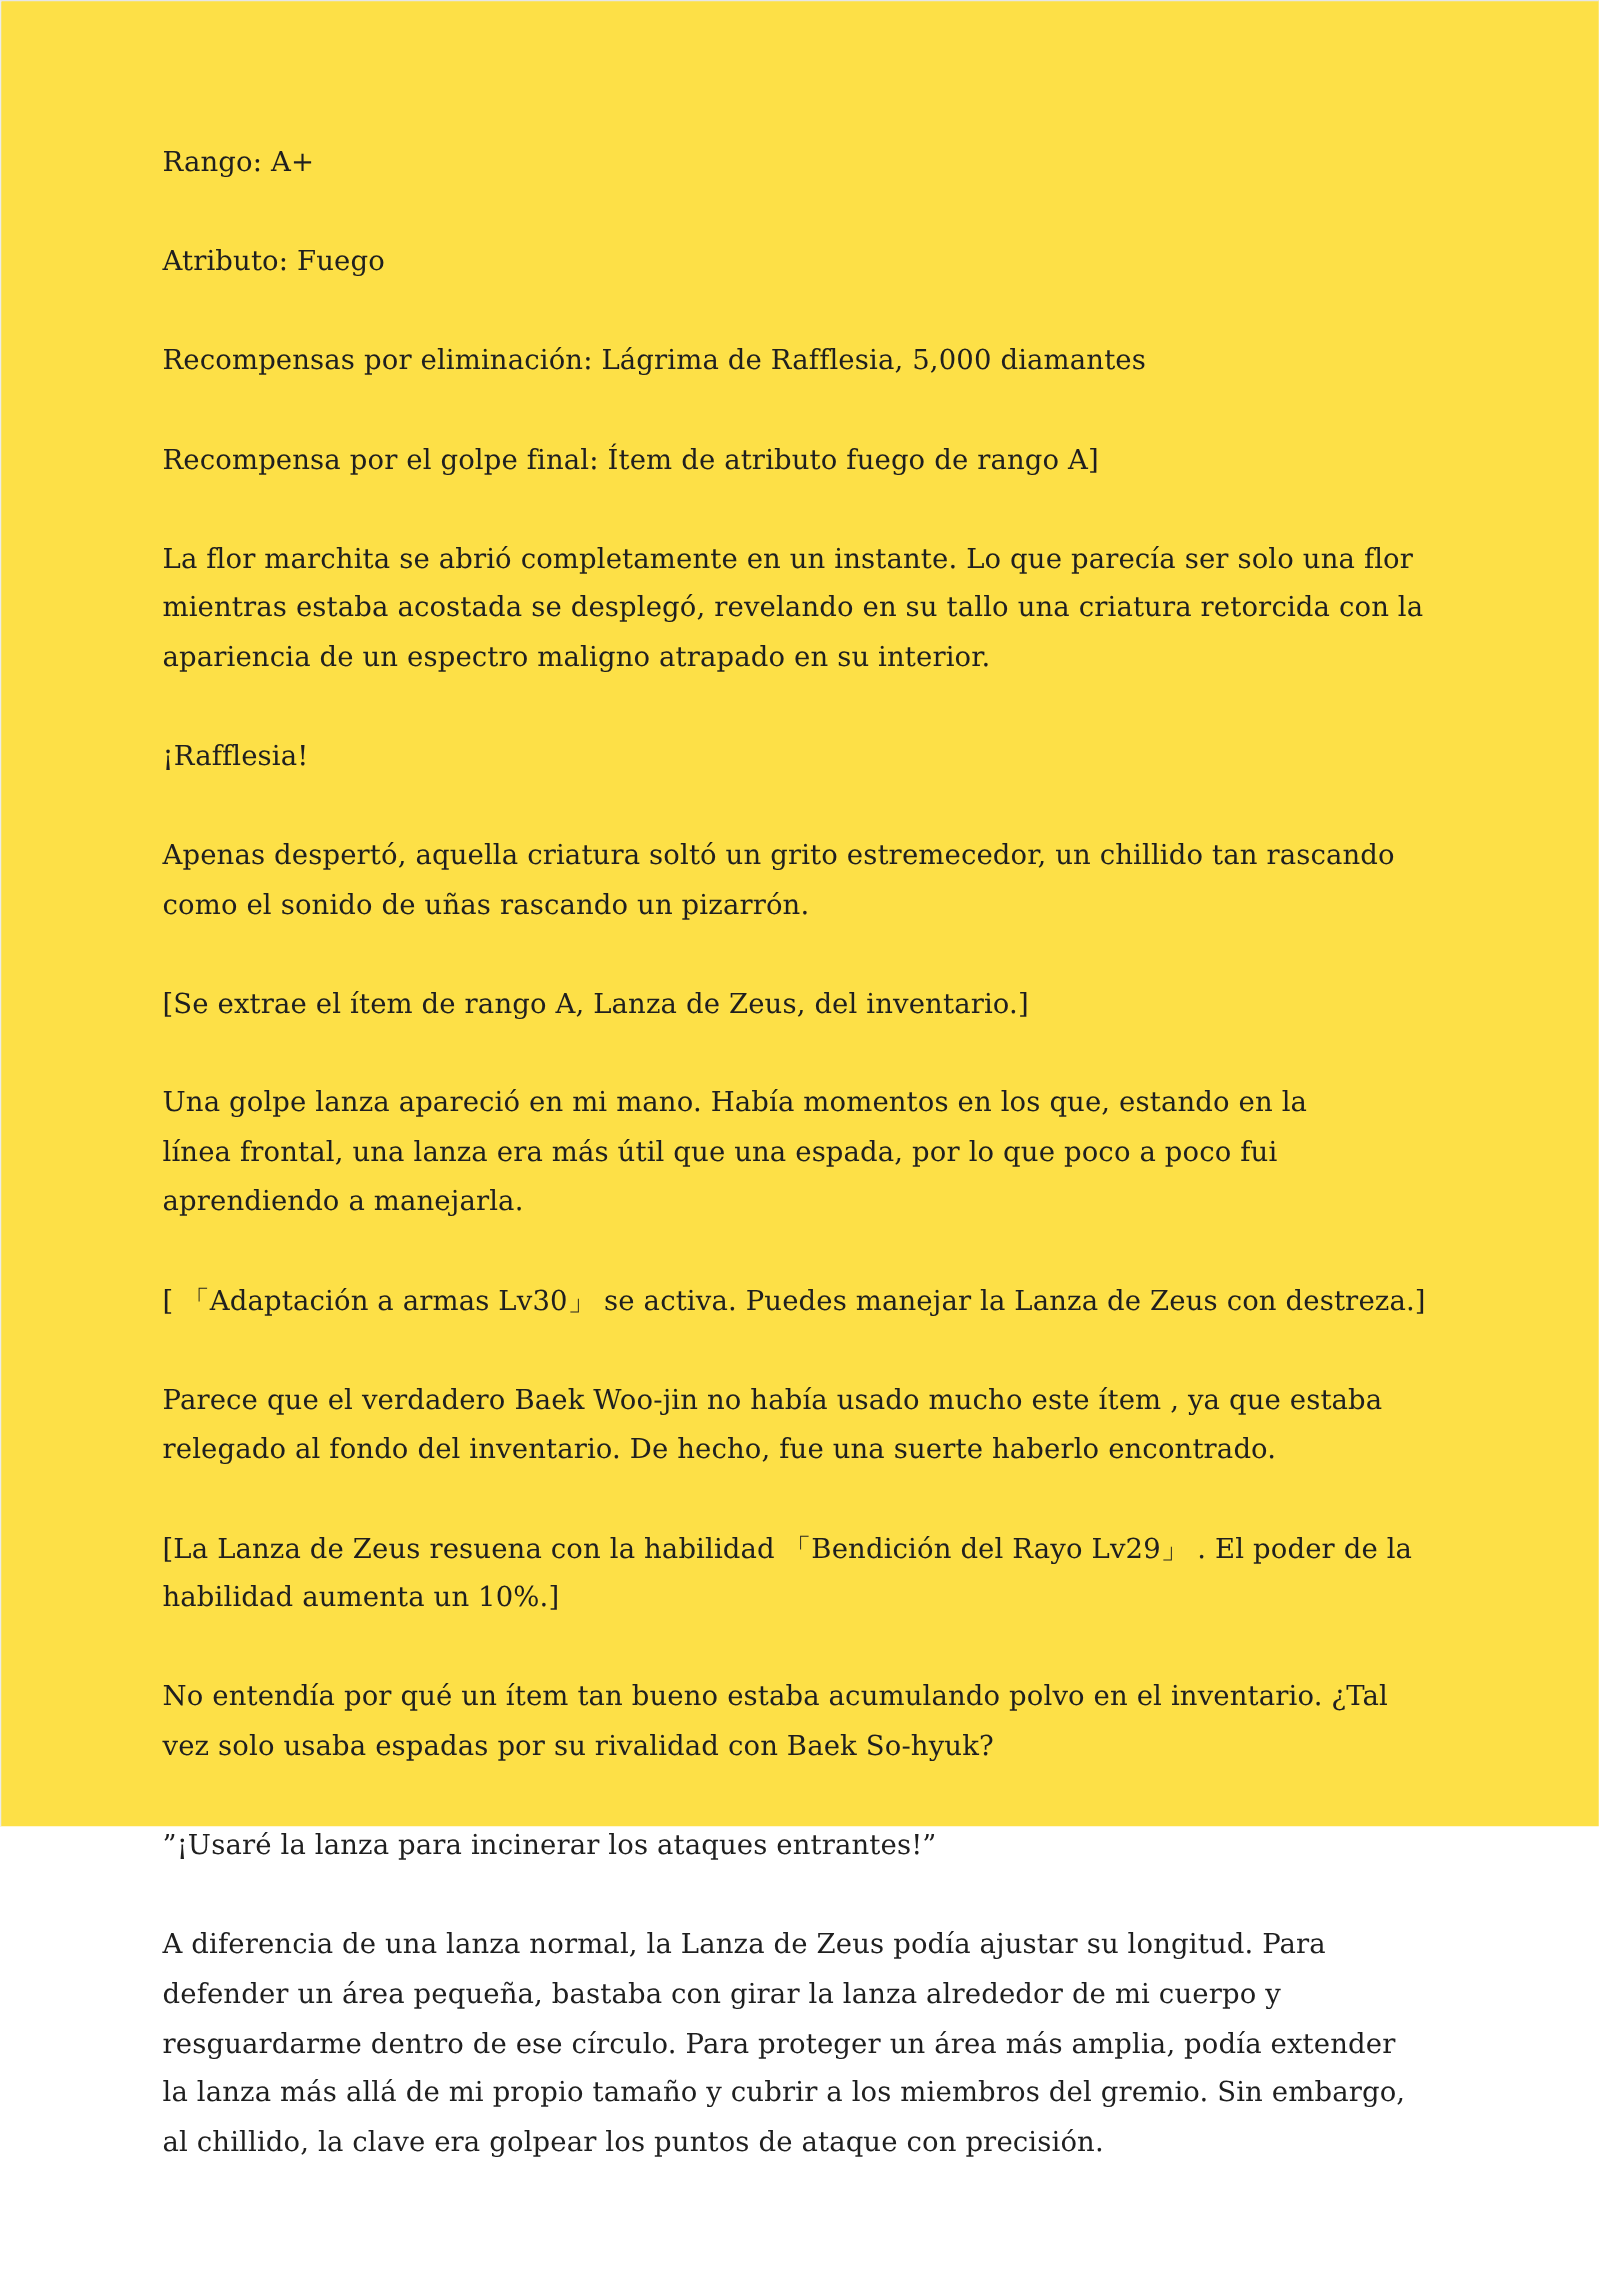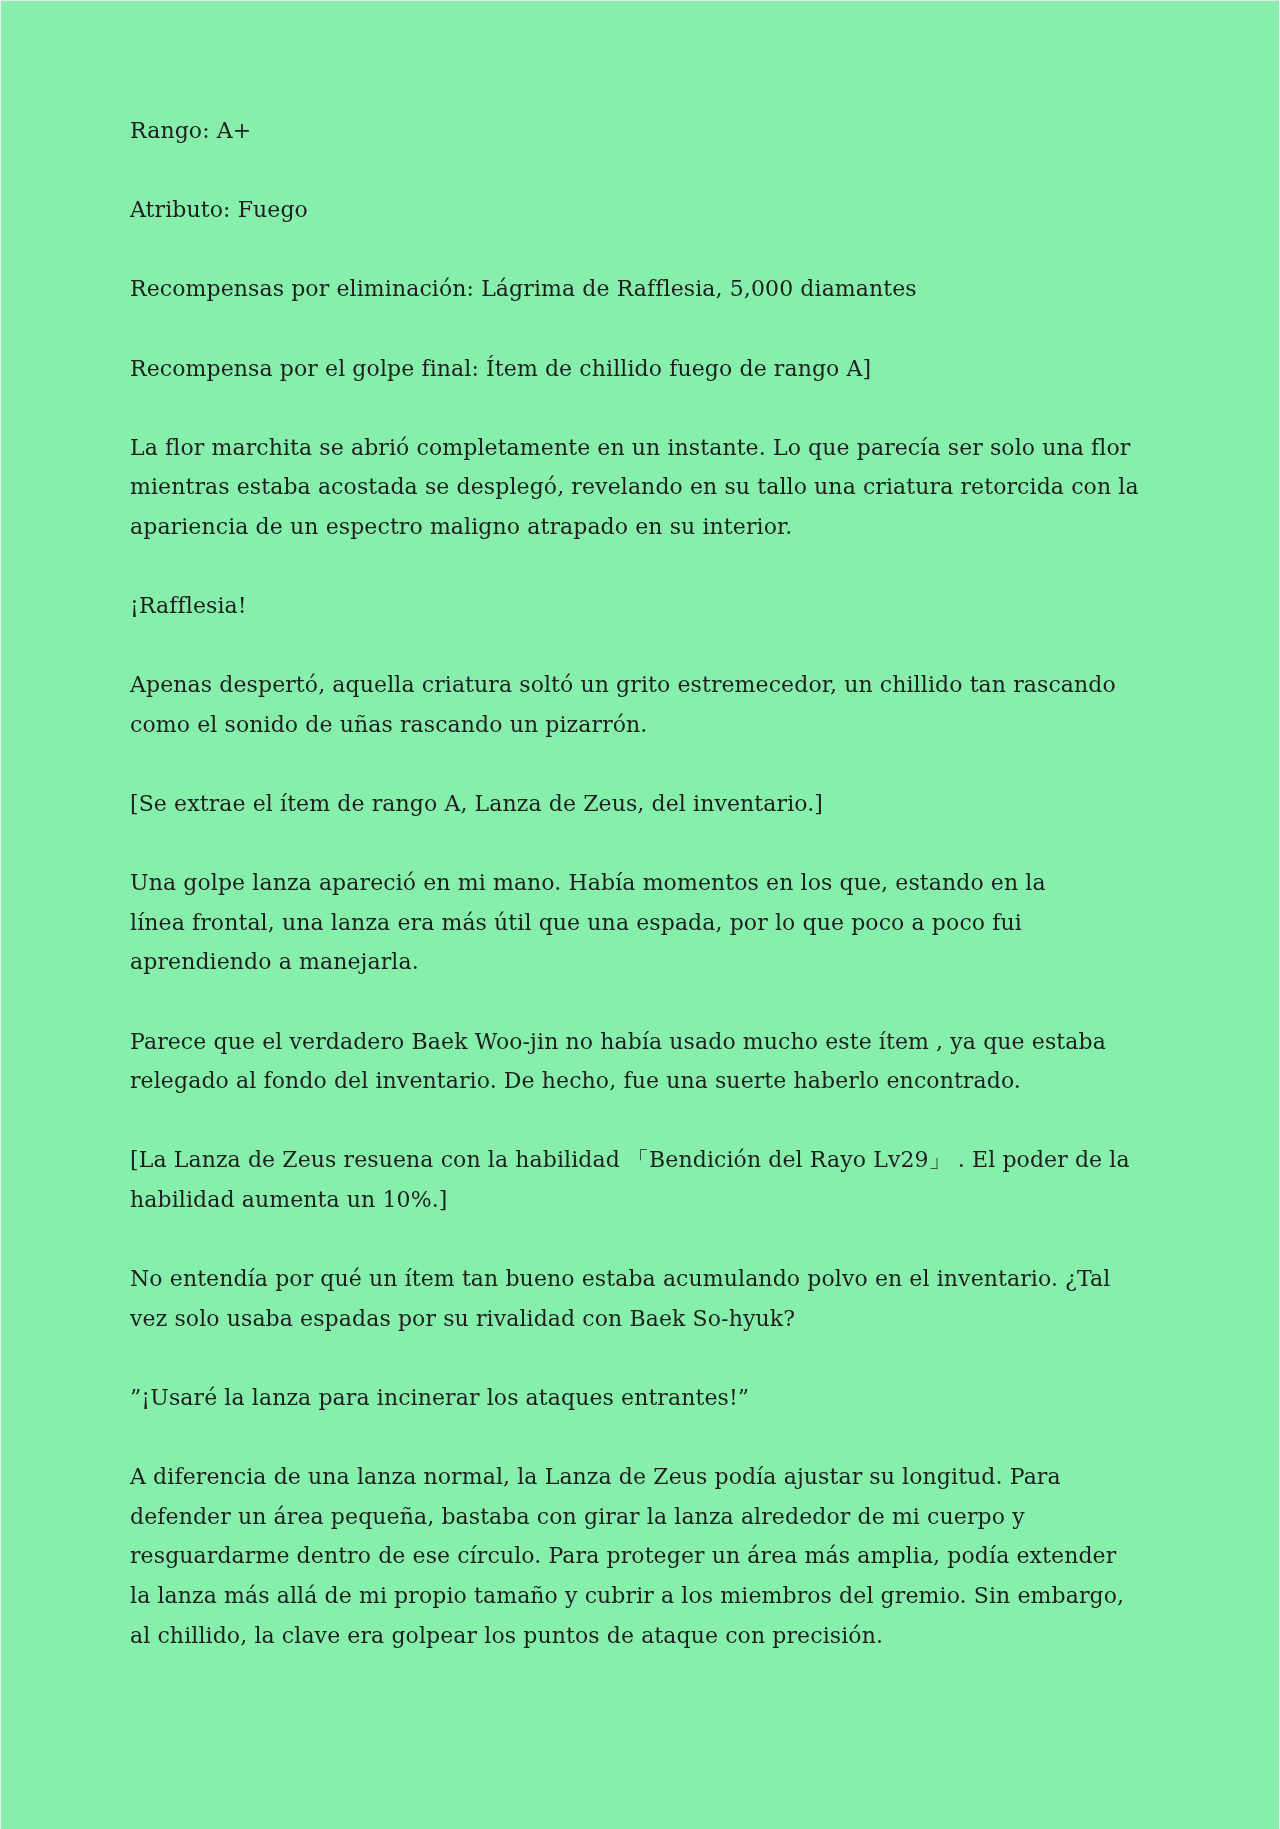--- a/index.html
+++ b/index.html
@@ -11,25 +11,25 @@
     width: 1280px;
     height: 1829px;
     position: relative;
     overflow: hidden;
   }
   .page {
     position: absolute;
     left: 0;
     top: 0;
     width: 1279px;
-    height: 1829px;
+    height: 1461px;
     border-top: 1px solid #e6e6e6;
     border-left: 1px solid #ececec;
     box-sizing: border-box;
-    background: #86efac;
+    background: #fde047;
   }
   .content {
     position: absolute;
     left: 129px;
     top: 110px;
     width: 1030px;
     color: #1f1f1f;
     font-family: "DejaVu Serif", "Liberation Serif", serif;
     font-size: 22px;
     line-height: 39.6px;
@@ -57,21 +57,21 @@
 
     <p class="para">
       <span class="line">Atributo: Fuego</span>
     </p>
 
     <p class="para">
       <span class="line">Recompensas por eliminación: Lágrima de Rafflesia, 5,000 diamantes</span>
     </p>
 
     <p class="para">
-      <span class="line">Recompensa por el golpe final: Ítem de chillido fuego de rango A]</span>
+      <span class="line">Recompensa por el golpe final: Ítem de atributo fuego de rango A]</span>
     </p>
 
     <p class="para">
       <span class="line">La flor marchita se abrió completamente en un instante. Lo que parecía ser solo una flor</span>
       <span class="line">mientras estaba acostada se desplegó, revelando en su tallo una criatura retorcida con la</span>
       <span class="line">apariencia de un espectro maligno atrapado en su interior.</span>
     </p>
 
     <p class="para">
       <span class="line">¡Rafflesia!</span>
@@ -85,20 +85,23 @@
     <p class="para">
       <span class="line">[Se extrae el ítem de rango A, Lanza de Zeus, del inventario.]</span>
     </p>
 
     <p class="para">
       <span class="line">Una golpe lanza apareció en mi mano. Había momentos en los que, estando en la</span>
       <span class="line">línea frontal, una lanza era más útil que una espada, por lo que poco a poco fui</span>
       <span class="line">aprendiendo a manejarla.</span>
     </p>
 
+    <p class="para">
+      <span class="line">[ 「Adaptación a armas Lv30」  se activa. Puedes manejar la Lanza de Zeus con destreza.]</span>
+    </p>
 
     <p class="para">
       <span class="line">Parece que el verdadero Baek Woo-jin no había usado mucho este ítem , ya que estaba</span>
       <span class="line">relegado al fondo del inventario. De hecho, fue una suerte haberlo encontrado.</span>
     </p>
 
     <p class="para">
       <span class="line">[La Lanza de Zeus resuena con la habilidad  「Bendición del Rayo Lv29」 . El poder de la</span>
       <span class="line">habilidad aumenta un 10%.]</span>
     </p>

